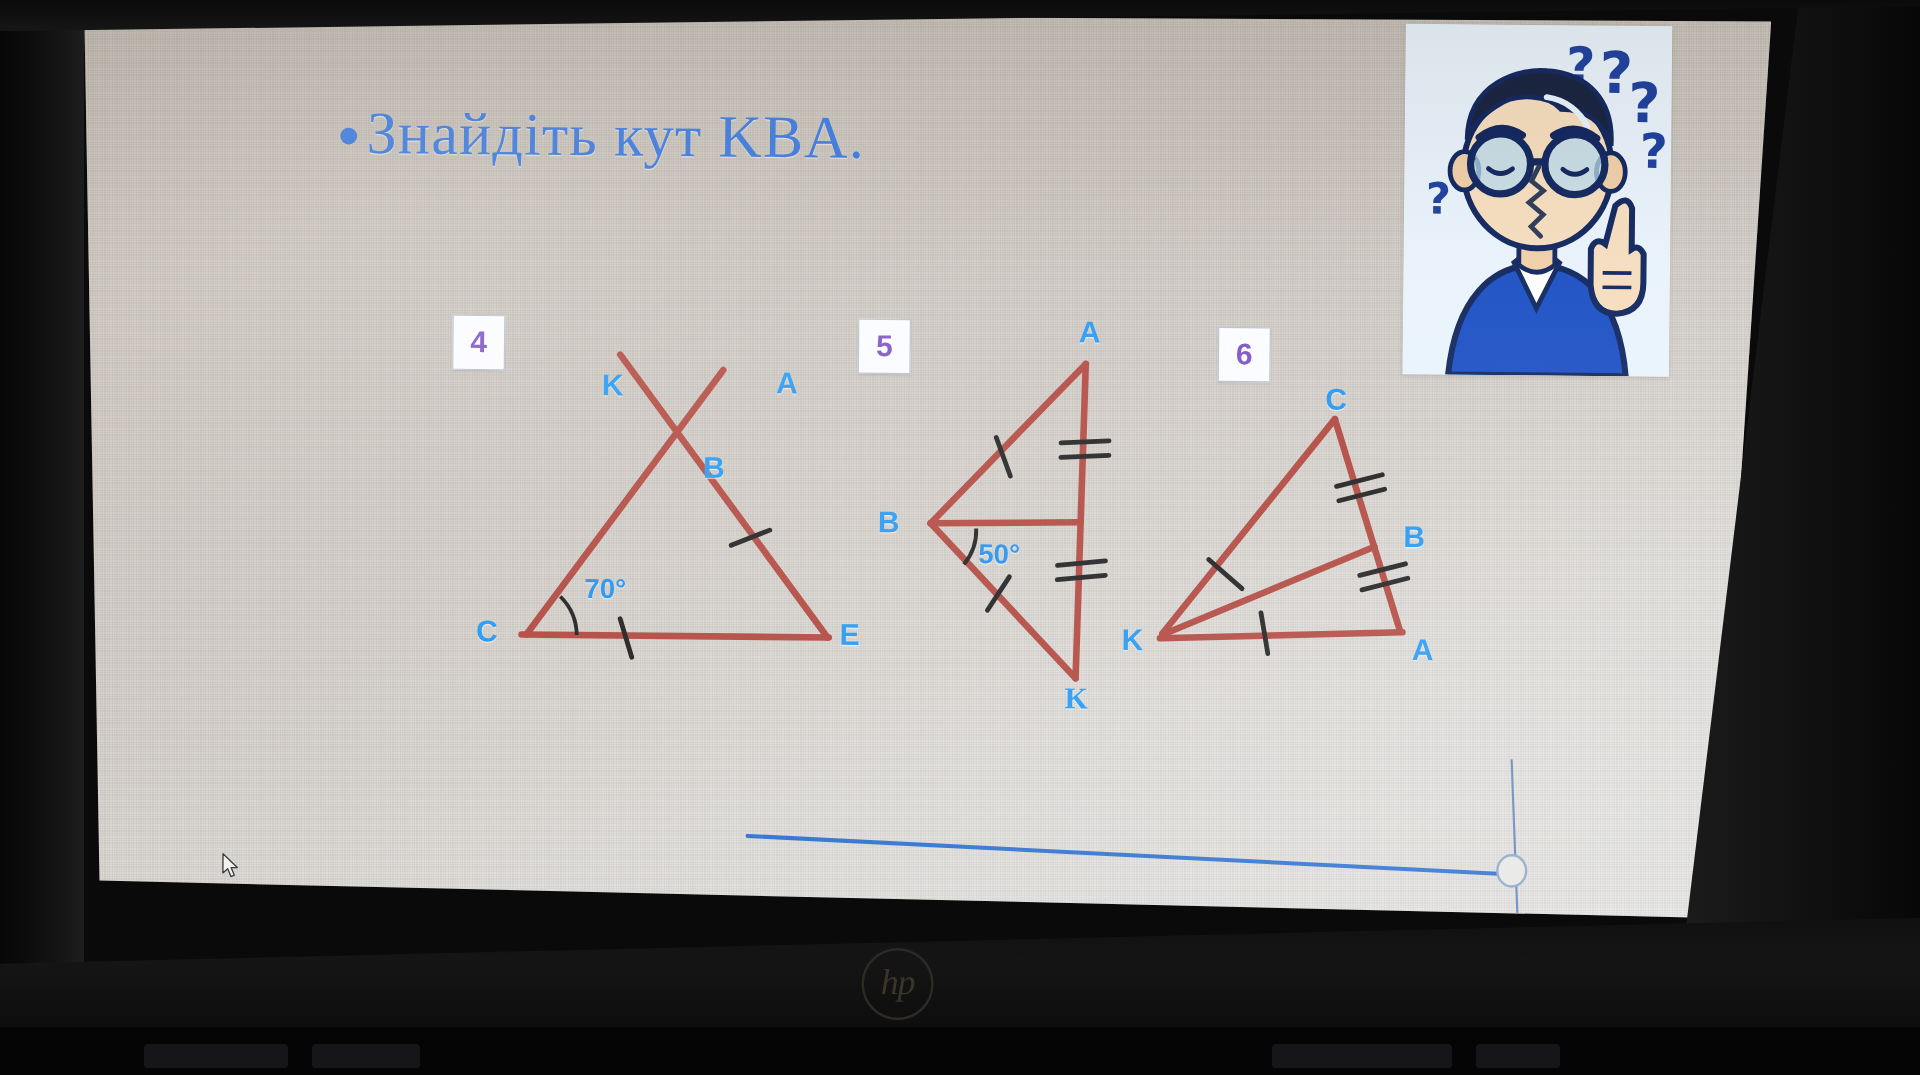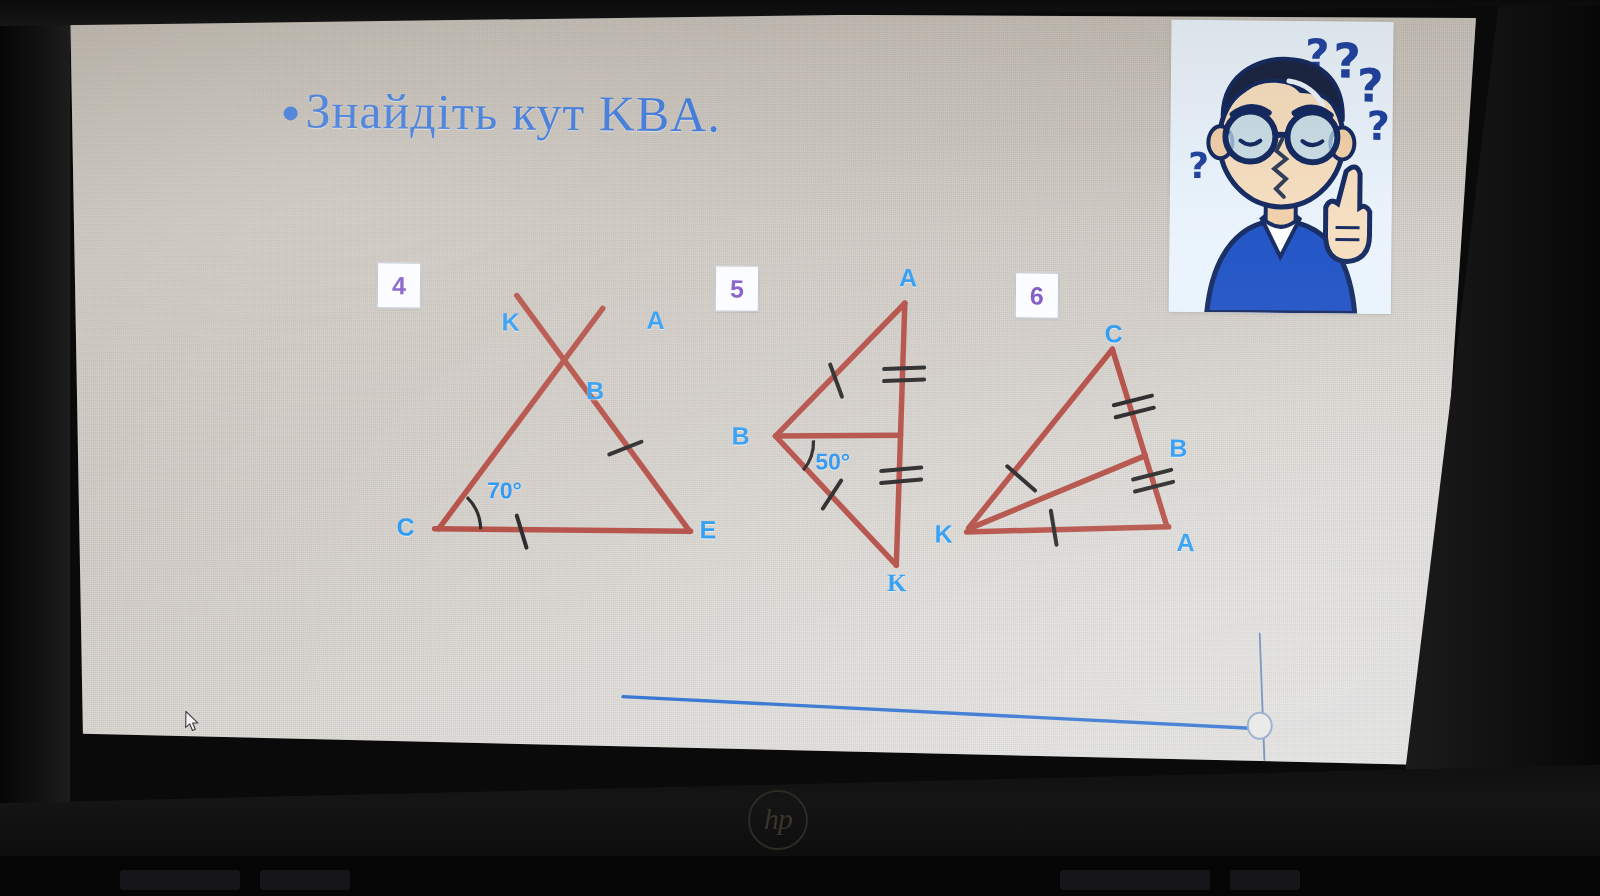--- a/index.html
+++ b/index.html
@@ -48,21 +48,21 @@
   .bezel-top {
     position: absolute;
     left: 0; top: 0;
     width: 1600px; height: 26px;
     background: linear-gradient(180deg,#0a0a0a 0%, #161616 100%);
     clip-path: polygon(0 0, 100% 0, 100% 20%, 0 100%);
     z-index: 42;
   }
   .hp-logo {
     position: absolute;
-    left: 748px; top: 790px;
+    left: 718px; top: 790px;
     width: 56px; height: 56px;
     border-radius: 50%;
     border: 2px solid #2e2a24;
     color: #3a342b;
     font-family: "Liberation Serif", serif;
     font-style: italic;
     font-size: 30px;
     line-height: 54px;
     text-align: center;
     letter-spacing: -1px;

